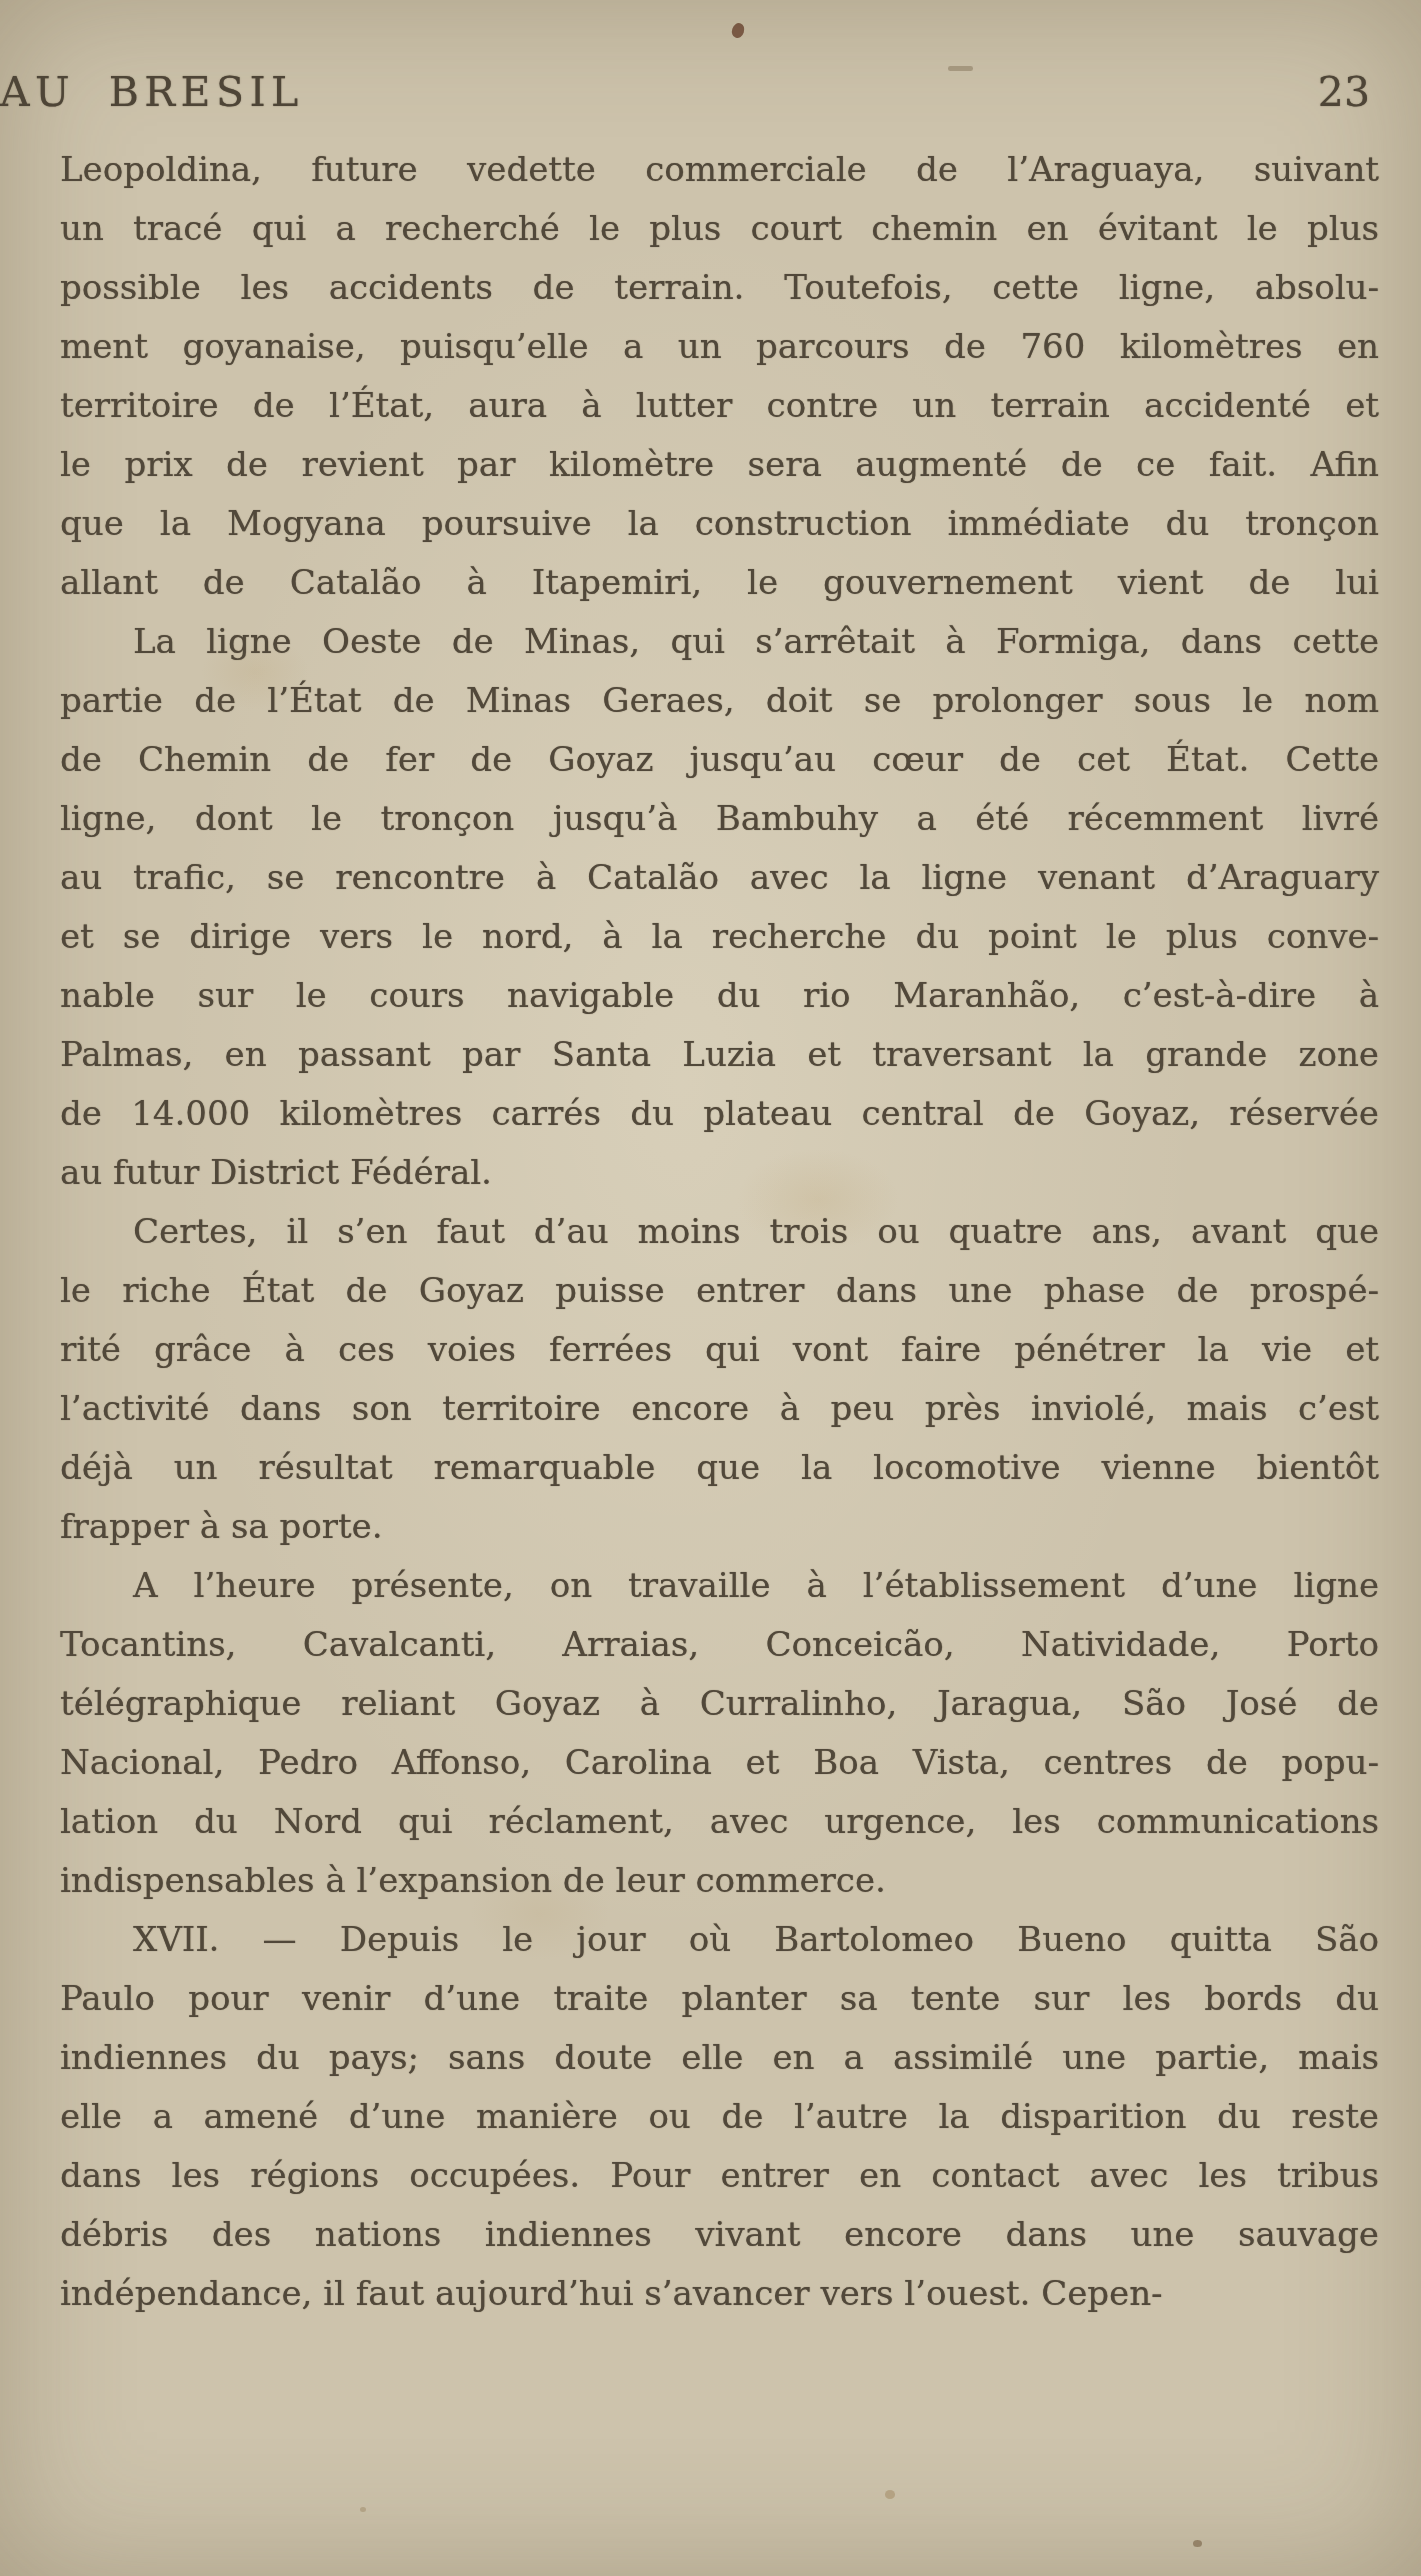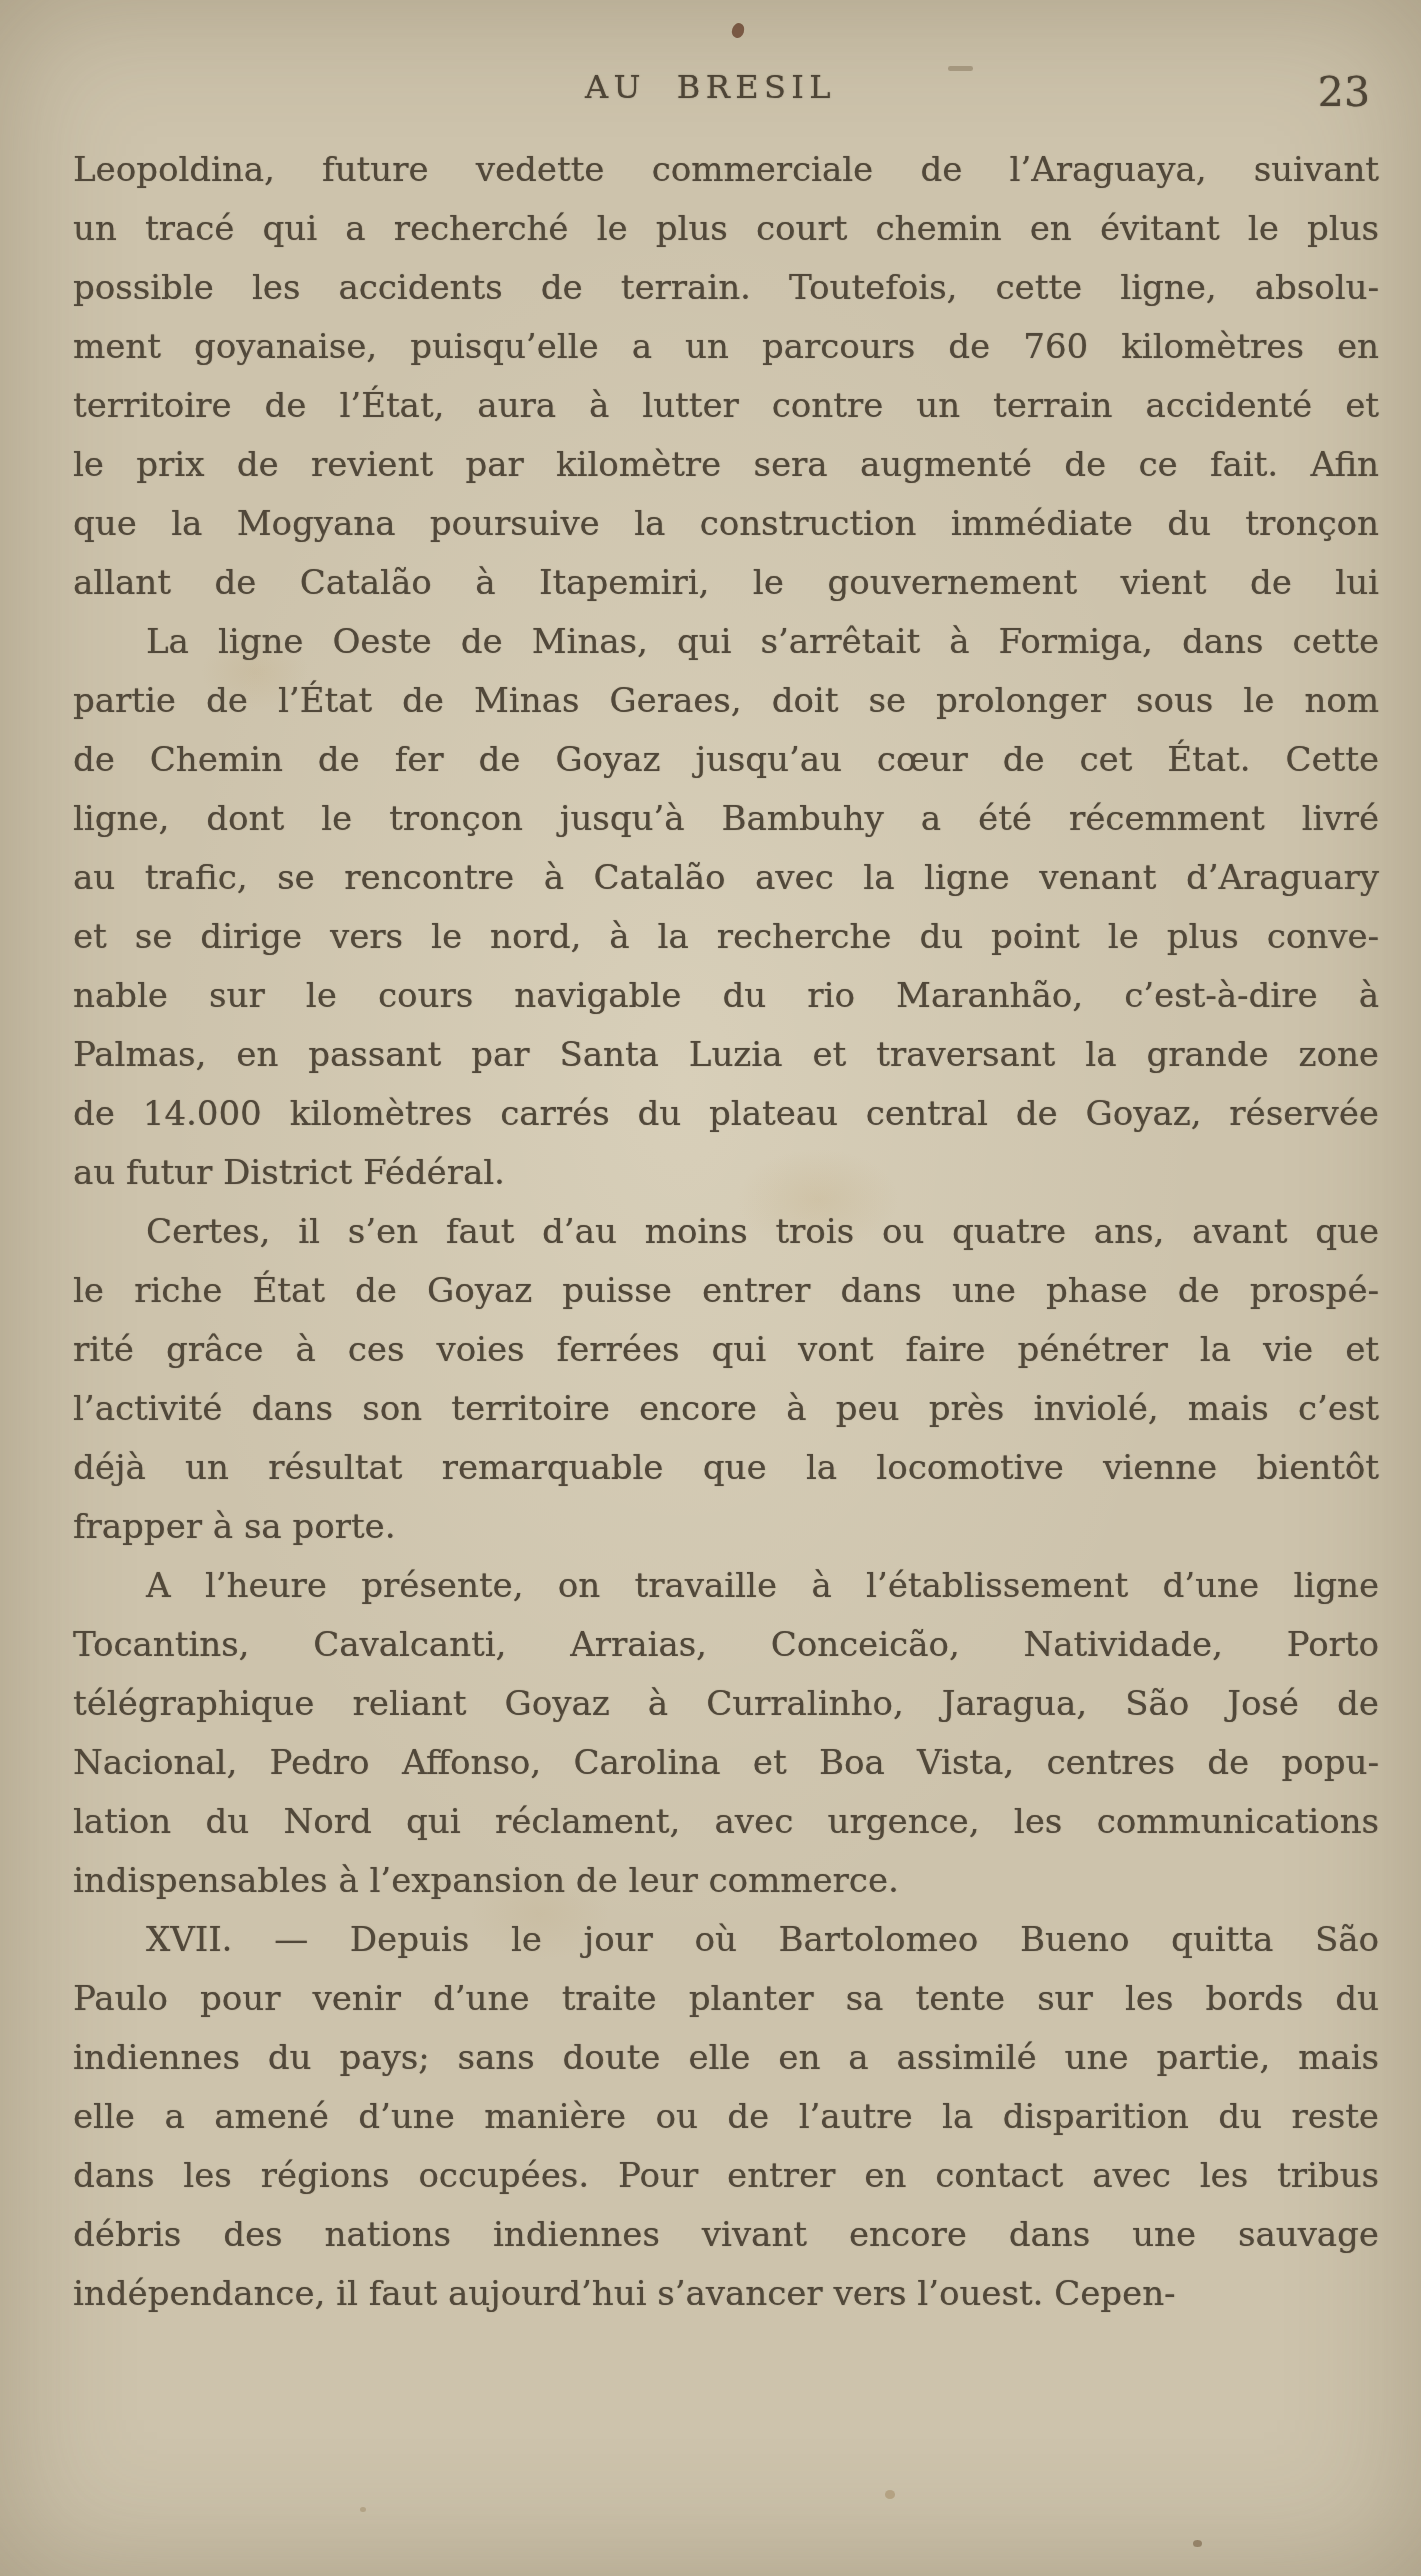--- a/index.html
+++ b/index.html
@@ -24,22 +24,21 @@
       radial-gradient(ellipse 695px 1158px at 48% 42%, rgba(255,250,232,0.22), rgba(255,250,232,0) 75%);
     box-shadow: inset 0 0 131px rgba(95,79,50,0.33);
     font-family: "DejaVu Serif", "Liberation Serif", serif;
     color: #51483a;
   }
   .header-title {
     position: absolute;
     top: 68px;
     left: 0;
     right: 0;
-    text-align: center;
-    font-size: 32px;
+    font-size: 41px;
     letter-spacing: 5.4px;
     word-spacing: 15.4px;
     color: #4e4537;
     text-shadow: 0 0 1.2px rgba(78,66,48,0.75);
   }
   .page-number {
     position: absolute;
     top: 68px;
     right: 51px;
     font-size: 41px;
@@ -55,21 +54,20 @@
     line-height: 59px;
     text-shadow: 0.2px 0.3px 1px rgba(76,64,46,0.65);
   }
   .paragraph { margin: 0; }
   .line {
     height: 59px;
     text-align: justify;
     text-align-last: justify;
     text-justify: inter-word;
     overflow: visible;
-    margin-left: 13px;
   }
   .line.last { text-align-last: left; }
   .line.first-indent { text-indent: 73px; }
   .speck {
     position: absolute;
     border-radius: 50%;
     pointer-events: none;
   }
   .speck-1 { left: 732px; top: 23px;  width: 11.6px; height: 15.4px; background: rgba(96,58,38,0.75); transform: rotate(18deg); }
   .speck-2 { left: 948px; top: 66px; width: 25px; height: 4.6px;  background: rgba(122,106,80,0.45); border-radius: 2.3px; }

